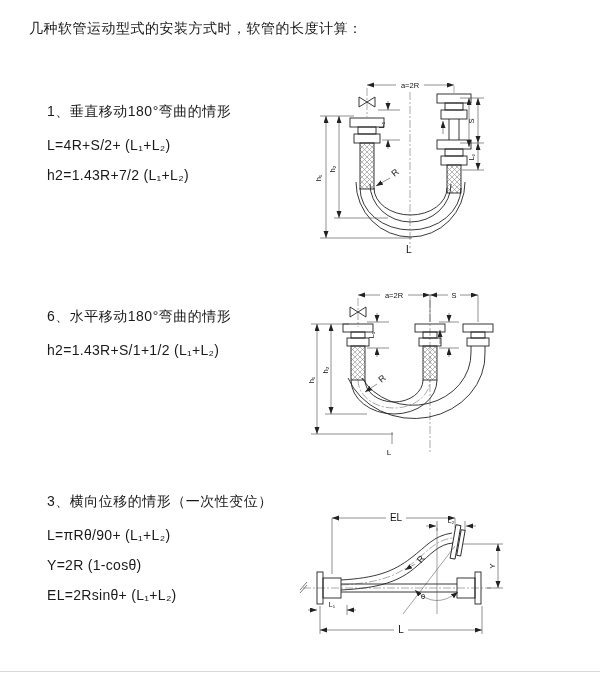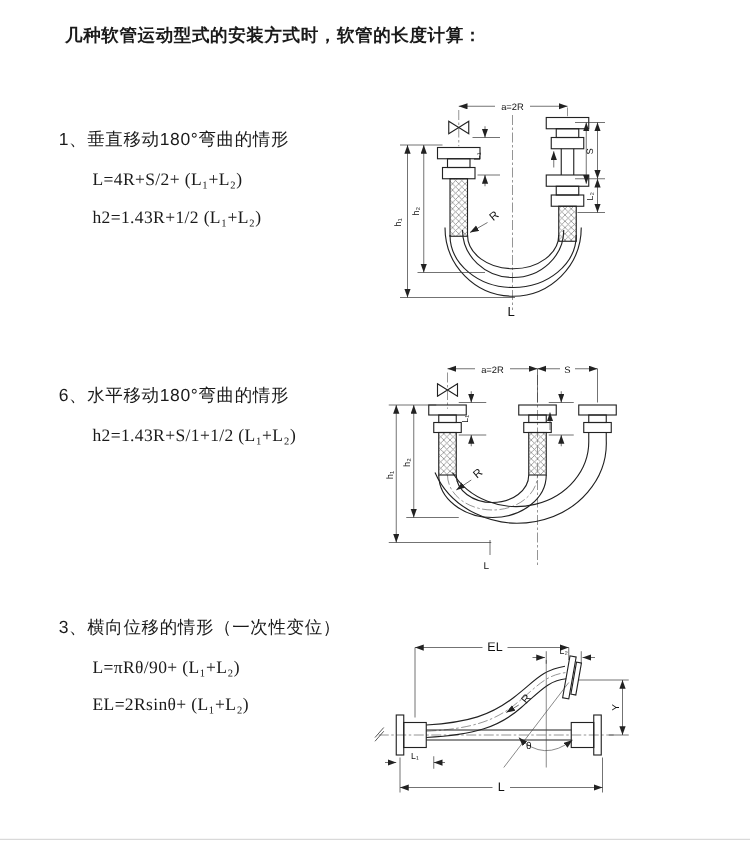--- a/index.html
+++ b/index.html
@@ -2,49 +2,50 @@
 <html><head>
 <meta charset="utf-8">
 <style>
   html,body{margin:0;padding:0;}
   body{
     width:600px;height:675px;position:relative;background:#ffffff;
     font-family:"Liberation Sans","DejaVu Sans",sans-serif;color:#1a1a1a;
     overflow:hidden;
   }
   .page{position:absolute;inset:0;background:#fff;}
-  .title{position:absolute;left:52px;top:20px;font-size:14px;font-weight:700;letter-spacing:.5px;}
+  .title{position:absolute;left:29px;top:20px;font-size:14px;font-weight:400;letter-spacing:.5px;}
   .sec{position:absolute;left:47px;}
   .sec-heading{font-size:14px;font-weight:400;letter-spacing:.5px;line-height:22px;margin-bottom:8px;white-space:nowrap;}
-  .formula{font-size:14px;line-height:30px;margin-left:27px;letter-spacing:.3px;white-space:nowrap;font-family:Liberation Serif, serif;}
+  .formula{font-size:14px;line-height:30px;letter-spacing:.3px;white-space:nowrap;}
   svg.diag{position:absolute;}
   svg text{fill:#111;font-family:"Liberation Sans","DejaVu Sans",sans-serif;}
   .bottom-rule{position:absolute;left:0;top:671px;width:600px;height:1px;background:#d9d9d9;}
 </style>
 </head>
 <body>
 
 <div class="page">
 
   <div class="title">几种软管运动型式的安装方式时，软管的长度计算：</div>
 
   <section class="sec" style="top:100px">
     <div class="sec-heading">1、垂直移动180°弯曲的情形</div>
     <div class="formula">L=4R+S/2+ (L₁+L₂)</div>
-    <div class="formula">h2=1.43R+1/2 (L₁+L₂)</div>
+    <div class="formula">h2=1.43R+7/2 (L₁+L₂)</div>
   </section>
 
   <section class="sec" style="top:305px">
     <div class="sec-heading">6、水平移动180°弯曲的情形</div>
     <div class="formula">h2=1.43R+S/1+1/2 (L₁+L₂)</div>
   </section>
 
   <section class="sec" style="top:490px">
     <div class="sec-heading">3、横向位移的情形（一次性变位）</div>
     <div class="formula">L=πRθ/90+ (L₁+L₂)</div>
+    <div class="formula">Y=2R (1-cosθ)</div>
     <div class="formula">EL=2Rsinθ+ (L₁+L₂)</div>
   </section>
 
   <svg class="diag" style="left:312px;top:72px" width="280" height="188" viewBox="0 0 280 188">
     <defs>
       <pattern id="br1" width="5" height="5" patternUnits="userSpaceOnUse">
         <path d="M0 5L5 0M0 0L5 5" stroke="#888" stroke-width="0.6" fill="none"></path>
       </pattern>
       <marker id="ar1" markerWidth="8" markerHeight="6" refX="7" refY="2.5" orient="auto-start-reverse" markerUnits="userSpaceOnUse">
         <path d="M0 0L7 2.5L0 5Z" fill="#222"></path>

